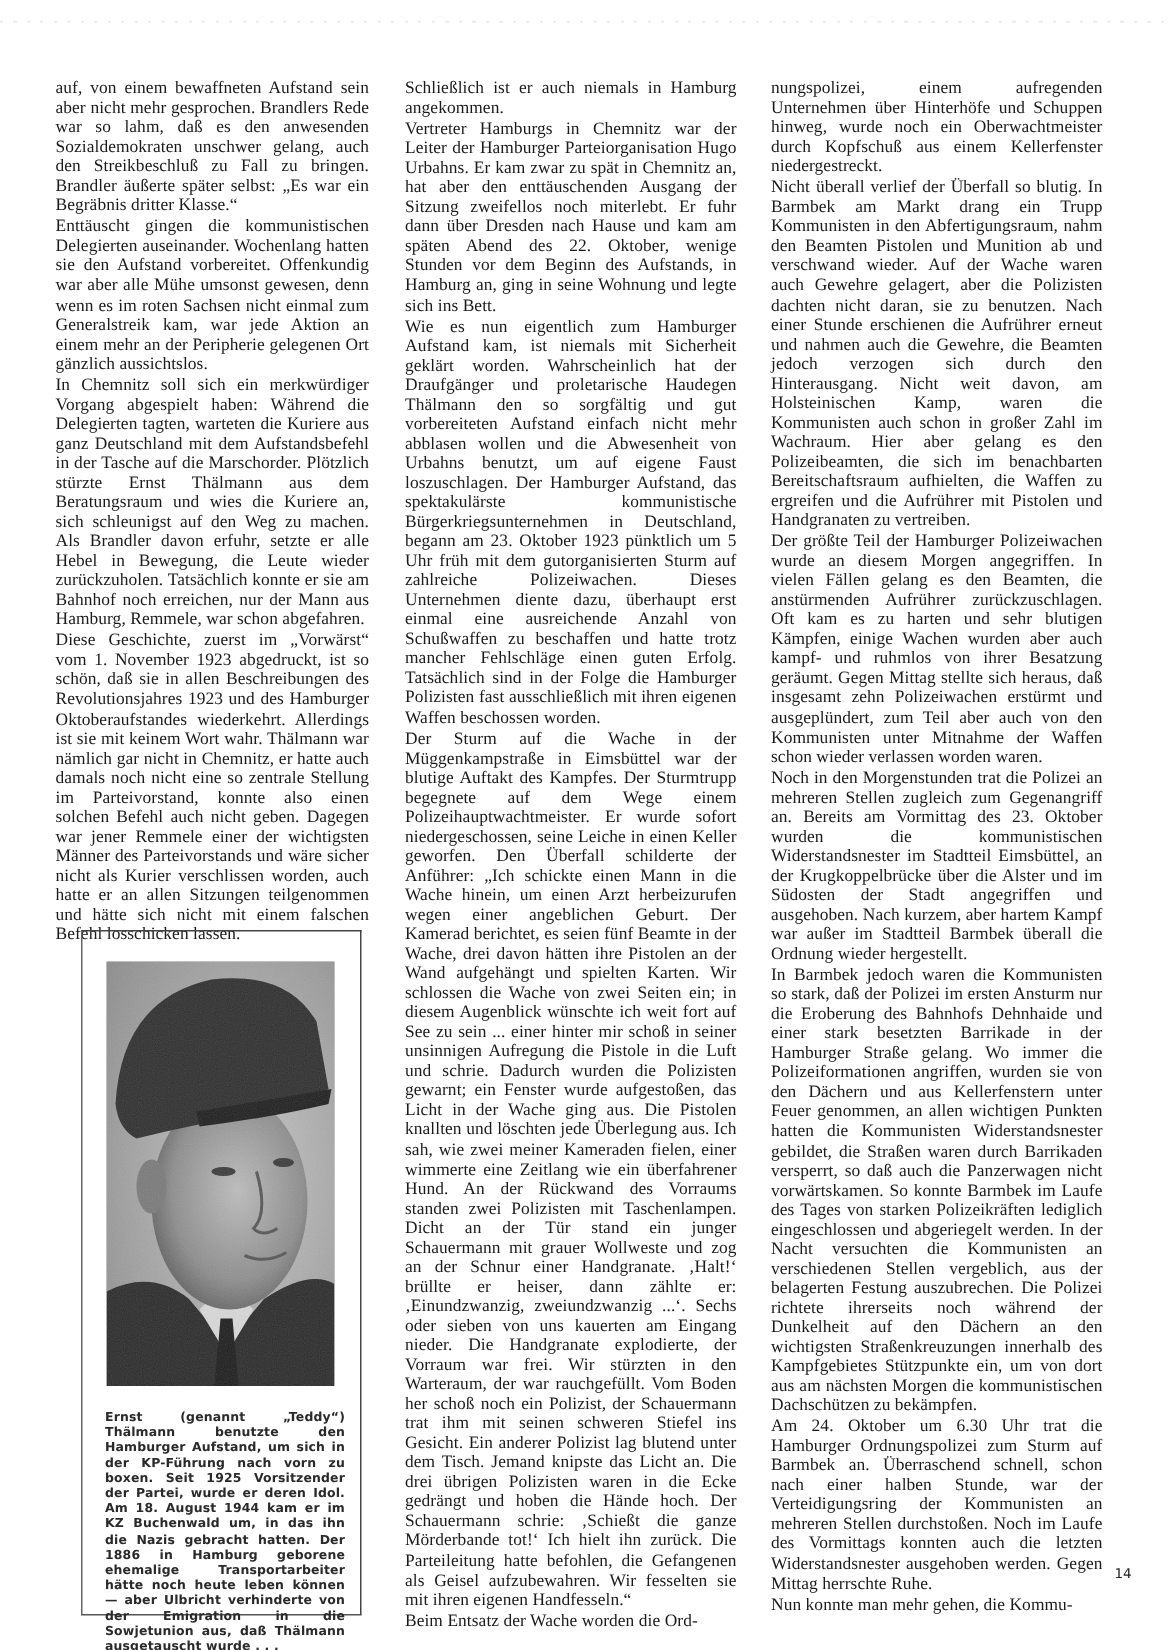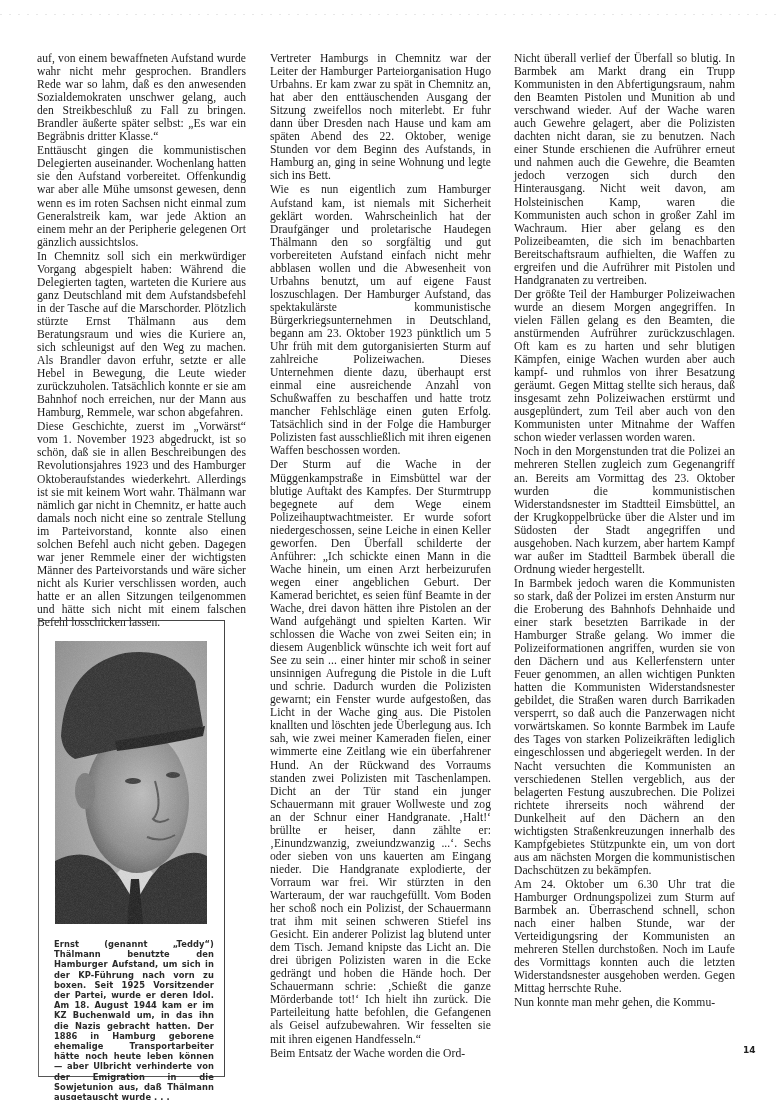--- a/index.html
+++ b/index.html
@@ -32,41 +32,41 @@
   .photo svg { display: block; }
   .caption {
     position: absolute; left: 15px; top: 316px; width: 182px;
     font-family: "DejaVu Sans", "Liberation Sans", sans-serif;
     font-size: 8.3px; line-height: 10.2px; font-weight: bold;
     color: #2a2a2a; text-align: justify; letter-spacing: 0.1px;
   }
   .page-number {
     position: absolute; left: 743px; top: 1045px;
     font-family: "DejaVu Sans", "Liberation Sans", sans-serif;
-    font-size: 9px; font-weight: bold; color: #222; text-align: right;
+    font-size: 9px; font-weight: normal; color: #222; text-align: right;
   }
   .scanline {
     position: absolute; left: 0; top: 14px; width: 779px; height: 1px;
     background: repeating-linear-gradient(90deg, #d8d8d8 0 2px, transparent 2px 9px);
     opacity: 0.6;
   }
 </style>
 </head>
 <body>
 
 <div class="scanline"></div>
 
 <div class="col" id="col1">
-  <p>auf, von einem bewaffneten Aufstand wurde wahr nicht mehr gesprochen. Brandlers Rede war so lahm, daß es den anwesenden Sozialdemokraten unschwer gelang, auch den Streikbeschluß zu Fall zu bringen. Brandler äußerte später selbst: „Es war ein Begräbnis dritter Klasse.“</p>
+  <p>auf, von einem bewaffneten Aufstand sein aber nicht mehr gesprochen. Brandlers Rede war so lahm, daß es den anwesenden Sozialdemokraten unschwer gelang, auch den Streikbeschluß zu Fall zu bringen. Brandler äußerte später selbst: „Es war ein Begräbnis dritter Klasse.“</p>
   <p>Enttäuscht gingen die kommunistischen Delegierten auseinander. Wochenlang hatten sie den Aufstand vorbereitet. Offenkundig war aber alle Mühe umsonst gewesen, denn wenn es im roten Sachsen nicht einmal zum Generalstreik kam, war jede Aktion an einem mehr an der Peripherie gelegenen Ort gänzlich aussichtslos.</p>
   <p>In Chemnitz soll sich ein merkwürdiger Vorgang abgespielt haben: Während die Delegierten tagten, warteten die Kuriere aus ganz Deutschland mit dem Aufstandsbefehl in der Tasche auf die Marschorder. Plötzlich stürzte Ernst Thälmann aus dem Beratungsraum und wies die Kuriere an, sich schleunigst auf den Weg zu machen. Als Brandler davon erfuhr, setzte er alle Hebel in Bewegung, die Leute wieder zurückzuholen. Tatsächlich konnte er sie am Bahnhof noch erreichen, nur der Mann aus Hamburg, Remmele, war schon abgefahren.</p>
   <p>Diese Geschichte, zuerst im „Vorwärst“ vom 1. November 1923 abgedruckt, ist so schön, daß sie in allen Beschreibungen des Revolutionsjahres 1923 und des Hamburger Oktoberaufstandes wiederkehrt. Allerdings ist sie mit keinem Wort wahr. Thälmann war nämlich gar nicht in Chemnitz, er hatte auch damals noch nicht eine so zentrale Stellung im Parteivorstand, konnte also einen solchen Befehl auch nicht geben. Dagegen war jener Remmele einer der wichtigsten Männer des Parteivorstands und wäre sicher nicht als Kurier verschlissen worden, auch hatte er an allen Sitzungen teilgenommen und hätte sich nicht mit einem falschen Befehl losschicken lassen.</p>
 </div>
 
-<div class="figure" style="left:38px;top:620px;width:185px;height:455px;border:none;border-left:1px solid #666;border-top:1px solid #444;border-right:1px solid #444;border-bottom:1px solid #555;background:transparent;">
+<div class="figure" style="left:54px;top:620px;width:185px;height:455px;border:none;border-left:1px solid #666;border-top:1px solid #444;border-right:1px solid #444;border-bottom:1px solid #555;background:transparent;">
   <div class="photo" style="left:16px;top:20px;width:152px;height:283px;">
     <svg width="152" height="283" viewBox="0 0 152 283">
       <defs>
         <radialGradient id="bg" cx="0.6" cy="0.5" r="0.8">
           <stop offset="0" stop-color="#c9c9c9"></stop>
           <stop offset="1" stop-color="#8a8a8a"></stop>
         </radialGradient>
         <radialGradient id="face" cx="0.55" cy="0.45" r="0.6">
           <stop offset="0" stop-color="#bdbdbd"></stop>
           <stop offset="0.7" stop-color="#8d8d8d"></stop>
@@ -93,27 +93,29 @@
       <ellipse cx="118" cy="134" rx="7" ry="3" fill="#3a3a3a"></ellipse>
       <path d="M100 140 Q108 168 98 178 Q104 184 114 178" fill="none" stroke="#555" stroke-width="2"></path>
       <path d="M92 196 Q106 202 120 194" fill="none" stroke="#555" stroke-width="2"></path>
       <rect width="152" height="283" fill="#999" filter="url(#grain)" opacity="0.6"></rect>
     </svg>
   </div>
   <div class="caption" style="left:15px;top:318px;width:160px;">Ernst (genannt „Teddy“) Thälmann benutzte den Hamburger Aufstand, um sich in der KP-Führung nach vorn zu boxen. Seit 1925 Vorsitzender der Partei, wurde er deren Idol. Am 18. August 1944 kam er im KZ Buchenwald um, in das ihn die Nazis gebracht hatten. Der 1886 in Hamburg geborene ehemalige Transportarbeiter hätte noch heute leben können — aber Ulbricht verhinderte von der Emigration in die Sowjetunion aus, daß Thälmann ausgetauscht wurde . . .</div>
 </div>
 
 <div class="col" id="col2">
+  <p>Schließlich ist er auch niemals in Hamburg angekommen.</p>
   <p>Vertreter Hamburgs in Chemnitz war der Leiter der Hamburger Parteiorganisation Hugo Urbahns. Er kam zwar zu spät in Chemnitz an, hat aber den enttäuschenden Ausgang der Sitzung zweifellos noch miterlebt. Er fuhr dann über Dresden nach Hause und kam am späten Abend des 22. Oktober, wenige Stunden vor dem Beginn des Aufstands, in Hamburg an, ging in seine Wohnung und legte sich ins Bett.</p>
   <p>Wie es nun eigentlich zum Hamburger Aufstand kam, ist niemals mit Sicherheit geklärt worden. Wahrscheinlich hat der Draufgänger und proletarische Haudegen Thälmann den so sorgfältig und gut vorbereiteten Aufstand einfach nicht mehr abblasen wollen und die Abwesenheit von Urbahns benutzt, um auf eigene Faust loszuschlagen. Der Hamburger Aufstand, das spektakulärste kommunistische Bürgerkriegsunternehmen in Deutschland, begann am 23. Oktober 1923 pünktlich um 5 Uhr früh mit dem gutorganisierten Sturm auf zahlreiche Polizeiwachen. Dieses Unternehmen diente dazu, überhaupt erst einmal eine ausreichende Anzahl von Schußwaffen zu beschaffen und hatte trotz mancher Fehlschläge einen guten Erfolg. Tatsächlich sind in der Folge die Hamburger Polizisten fast ausschließlich mit ihren eigenen Waffen beschossen worden.</p>
   <p>Der Sturm auf die Wache in der Müggenkampstraße in Eimsbüttel war der blutige Auftakt des Kampfes. Der Sturmtrupp begegnete auf dem Wege einem Polizeihauptwachtmeister. Er wurde sofort niedergeschossen, seine Leiche in einen Keller geworfen. Den Überfall schilderte der Anführer: „Ich schickte einen Mann in die Wache hinein, um einen Arzt herbeizurufen wegen einer angeblichen Geburt. Der Kamerad berichtet, es seien fünf Beamte in der Wache, drei davon hätten ihre Pistolen an der Wand aufgehängt und spielten Karten. Wir schlossen die Wache von zwei Seiten ein; in diesem Augenblick wünschte ich weit fort auf See zu sein ... einer hinter mir schoß in seiner unsinnigen Aufregung die Pistole in die Luft und schrie. Dadurch wurden die Polizisten gewarnt; ein Fenster wurde aufgestoßen, das Licht in der Wache ging aus. Die Pistolen knallten und löschten jede Überlegung aus. Ich sah, wie zwei meiner Kameraden fielen, einer wimmerte eine Zeitlang wie ein überfahrener Hund. An der Rückwand des Vorraums standen zwei Polizisten mit Taschenlampen. Dicht an der Tür stand ein junger Schauermann mit grauer Wollweste und zog an der Schnur einer Handgranate. ‚Halt!‘ brüllte er heiser, dann zählte er: ‚Einundzwanzig, zweiundzwanzig ...‘. Sechs oder sieben von uns kauerten am Eingang nieder. Die Handgranate explodierte, der Vorraum war frei. Wir stürzten in den Warteraum, der war rauchgefüllt. Vom Boden her schoß noch ein Polizist, der Schauermann trat ihm mit seinen schweren Stiefel ins Gesicht. Ein anderer Polizist lag blutend unter dem Tisch. Jemand knipste das Licht an. Die drei übrigen Polizisten waren in die Ecke gedrängt und hoben die Hände hoch. Der Schauermann schrie: ‚Schießt die ganze Mörderbande tot!‘ Ich hielt ihn zurück. Die Parteileitung hatte befohlen, die Gefangenen als Geisel aufzubewahren. Wir fesselten sie mit ihren eigenen Handfesseln.“</p>
   <p>Beim Entsatz der Wache worden die Ord-</p>
 </div>
 
 <div class="col" id="col3">
+  <p>nungspolizei, einem aufregenden Unternehmen über Hinterhöfe und Schuppen hinweg, wurde noch ein Oberwachtmeister durch Kopfschuß aus einem Kellerfenster niedergestreckt.</p>
   <p>Nicht überall verlief der Überfall so blutig. In Barmbek am Markt drang ein Trupp Kommunisten in den Abfertigungsraum, nahm den Beamten Pistolen und Munition ab und verschwand wieder. Auf der Wache waren auch Gewehre gelagert, aber die Polizisten dachten nicht daran, sie zu benutzen. Nach einer Stunde erschienen die Aufrührer erneut und nahmen auch die Gewehre, die Beamten jedoch verzogen sich durch den Hinterausgang. Nicht weit davon, am Holsteinischen Kamp, waren die Kommunisten auch schon in großer Zahl im Wachraum. Hier aber gelang es den Polizeibeamten, die sich im benachbarten Bereitschaftsraum aufhielten, die Waffen zu ergreifen und die Aufrührer mit Pistolen und Handgranaten zu vertreiben.</p>
   <p>Der größte Teil der Hamburger Polizeiwachen wurde an diesem Morgen angegriffen. In vielen Fällen gelang es den Beamten, die anstürmenden Aufrührer zurückzuschlagen. Oft kam es zu harten und sehr blutigen Kämpfen, einige Wachen wurden aber auch kampf- und ruhmlos von ihrer Besatzung geräumt. Gegen Mittag stellte sich heraus, daß insgesamt zehn Polizeiwachen erstürmt und ausgeplündert, zum Teil aber auch von den Kommunisten unter Mitnahme der Waffen schon wieder verlassen worden waren.</p>
   <p>Noch in den Morgenstunden trat die Polizei an mehreren Stellen zugleich zum Gegenangriff an. Bereits am Vormittag des 23. Oktober wurden die kommunistischen Widerstandsnester im Stadtteil Eimsbüttel, an der Krugkoppelbrücke über die Alster und im Südosten der Stadt angegriffen und ausgehoben. Nach kurzem, aber hartem Kampf war außer im Stadtteil Barmbek überall die Ordnung wieder hergestellt.</p>
   <p>In Barmbek jedoch waren die Kommunisten so stark, daß der Polizei im ersten Ansturm nur die Eroberung des Bahnhofs Dehnhaide und einer stark besetzten Barrikade in der Hamburger Straße gelang. Wo immer die Polizeiformationen angriffen, wurden sie von den Dächern und aus Kellerfenstern unter Feuer genommen, an allen wichtigen Punkten hatten die Kommunisten Widerstandsnester gebildet, die Straßen waren durch Barrikaden versperrt, so daß auch die Panzerwagen nicht vorwärtskamen. So konnte Barmbek im Laufe des Tages von starken Polizeikräften lediglich eingeschlossen und abgeriegelt werden. In der Nacht versuchten die Kommunisten an verschiedenen Stellen vergeblich, aus der belagerten Festung auszubrechen. Die Polizei richtete ihrerseits noch während der Dunkelheit auf den Dächern an den wichtigsten Straßenkreuzungen innerhalb des Kampfgebietes Stützpunkte ein, um von dort aus am nächsten Morgen die kommunistischen Dachschützen zu bekämpfen.</p>
   <p>Am 24. Oktober um 6.30 Uhr trat die Hamburger Ordnungspolizei zum Sturm auf Barmbek an. Überraschend schnell, schon nach einer halben Stunde, war der Verteidigungsring der Kommunisten an mehreren Stellen durchstoßen. Noch im Laufe des Vormittags konnten auch die letzten Widerstandsnester ausgehoben werden. Gegen Mittag herrschte Ruhe.</p>
   <p>Nun konnte man mehr gehen, die Kommu-</p>
 </div>
 
 <div class="page-number">14</div>
 

